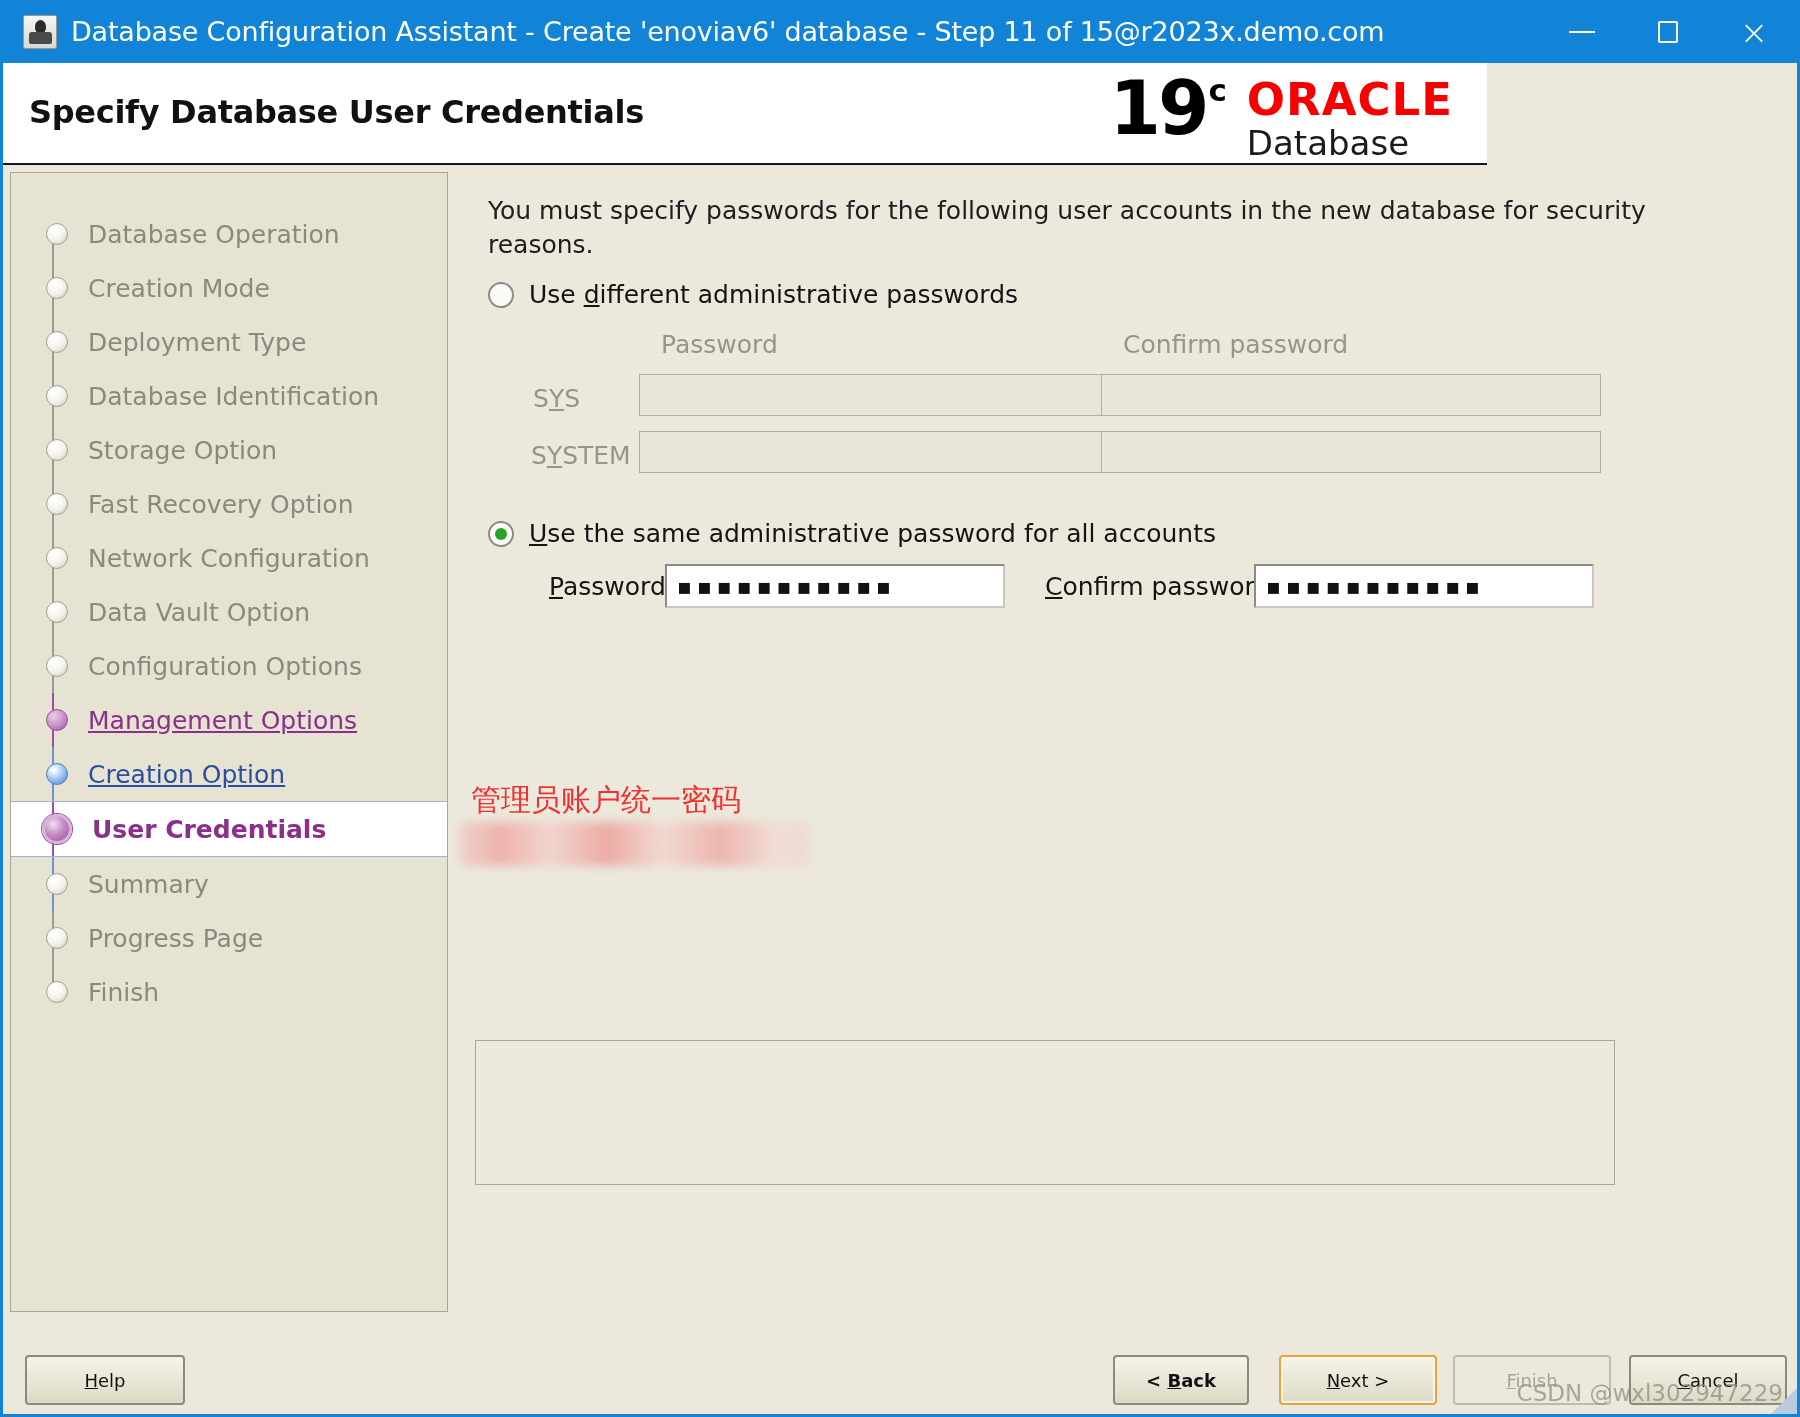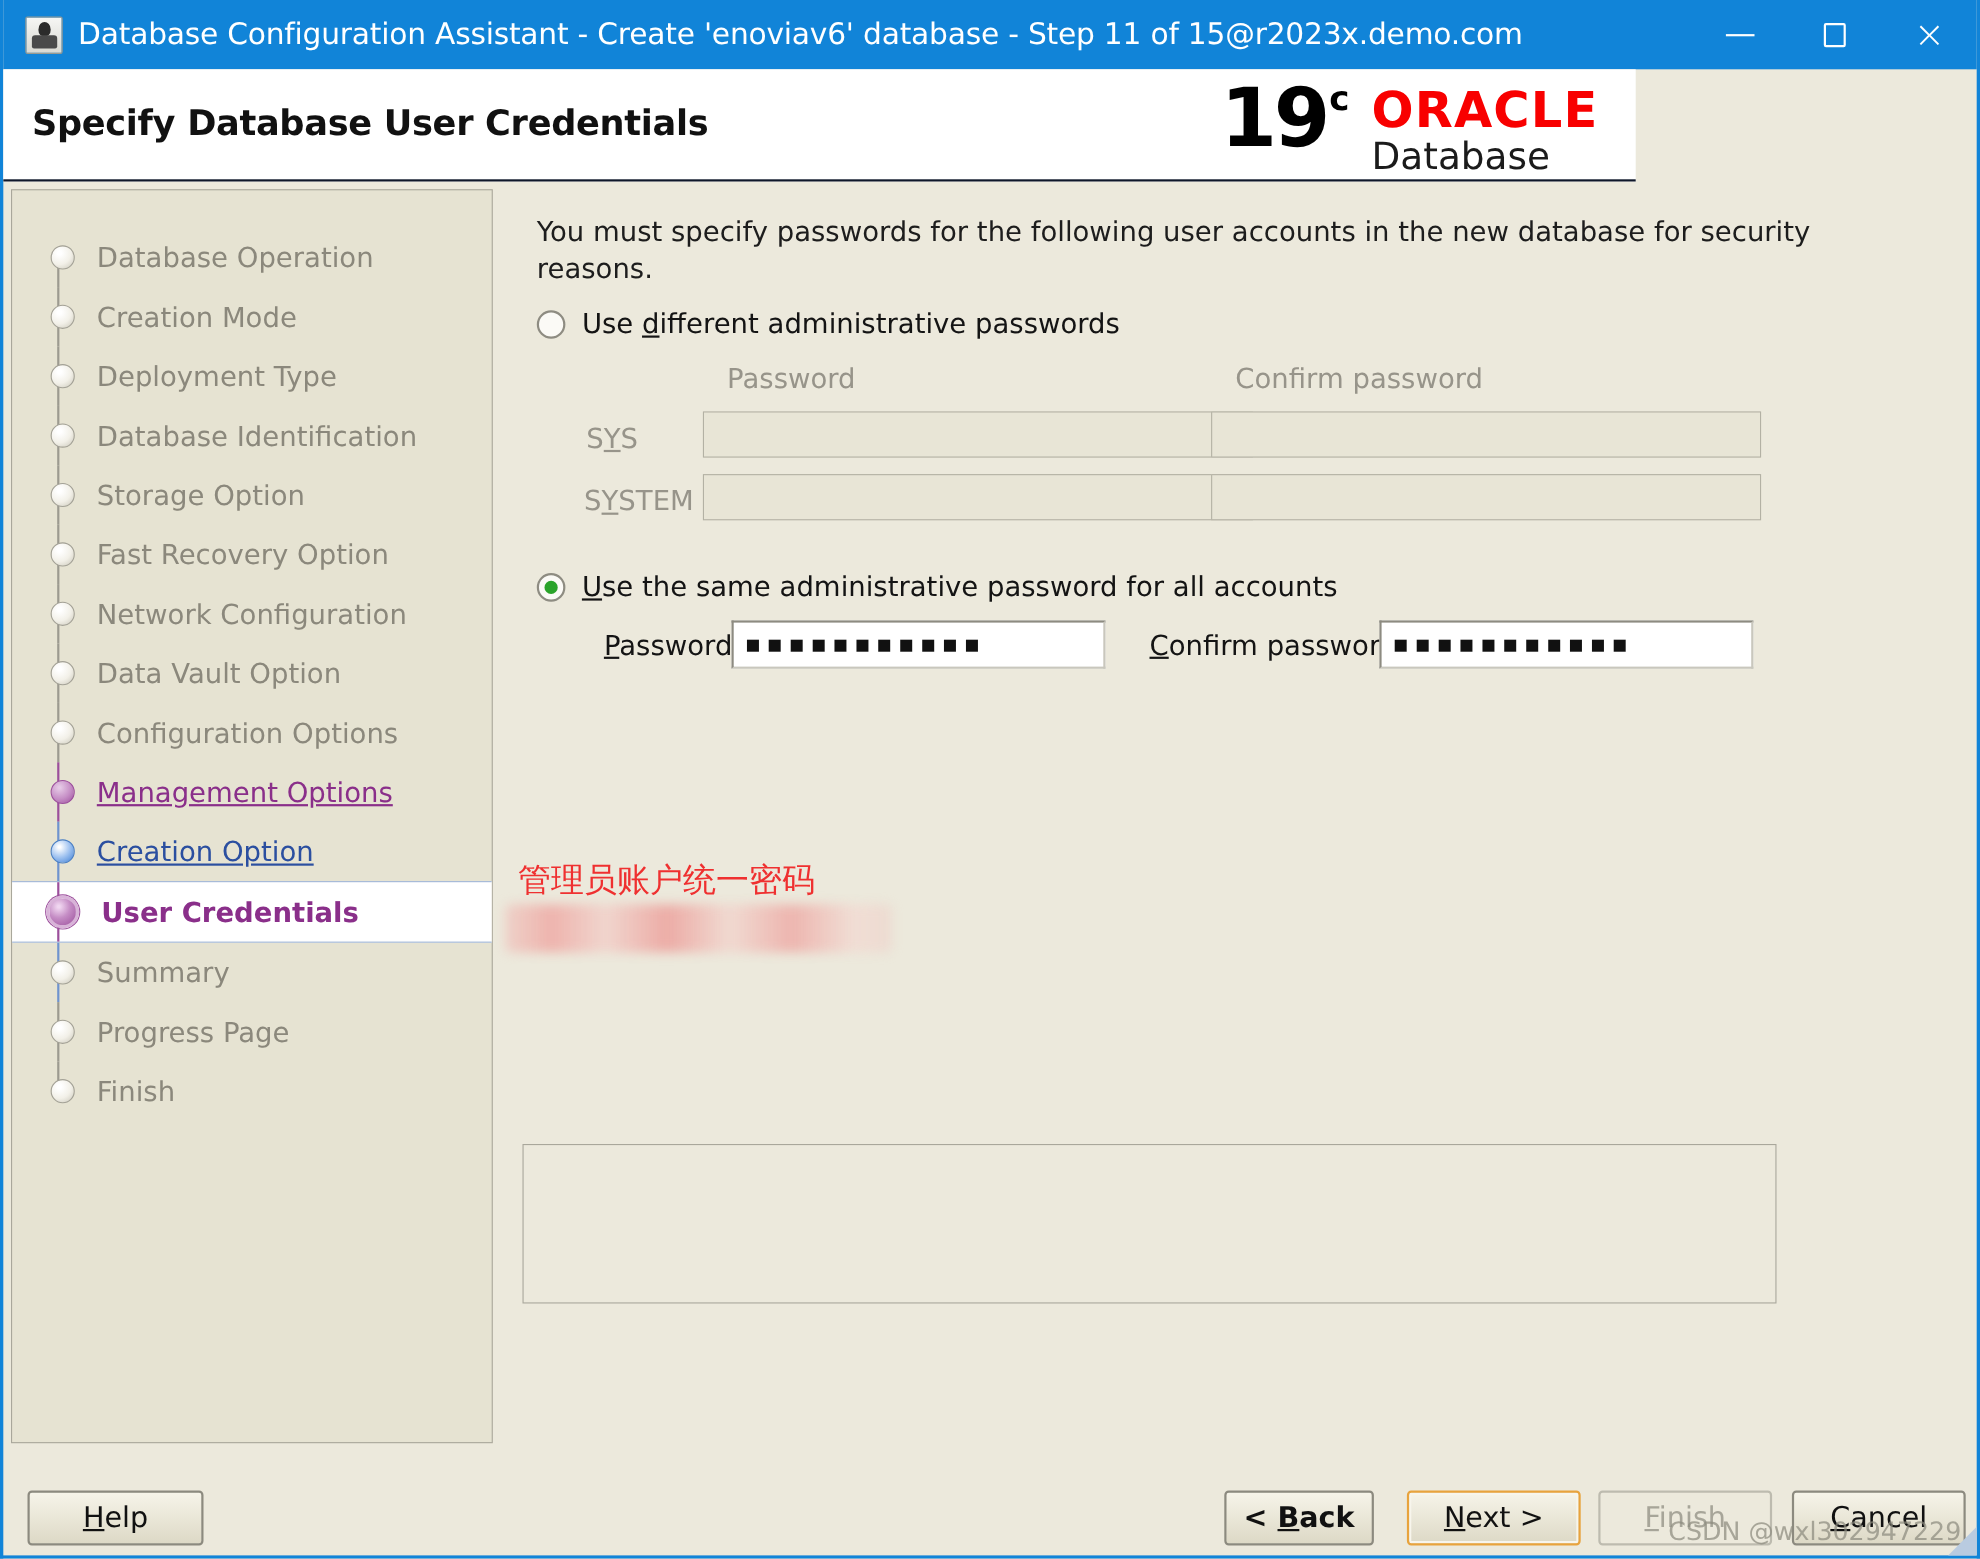--- a/index.html
+++ b/index.html
@@ -276,21 +276,21 @@
   }
 
   
   .btn {
     position: absolute;
     height: 50px;
     background: linear-gradient(#f6f4e9, #ddd9c6);
     border: 2px solid #8c8a7f;
     border-radius: 4px;
     display: flex; align-items: center; justify-content: center;
-    font-size: 26px; color: #111111;
+    font-size: 18px; color: #111111;
     font-family: "DejaVu Sans", sans-serif;
   }
   .btn.focus {
     border-color: #e8a33d;
     box-shadow: inset 0 0 0 2px #f7f5ec;
   }
   .btn.disabled {
     color: #a7a599;
     border-color: #bdbbaf;
     background: #ece9dc;

